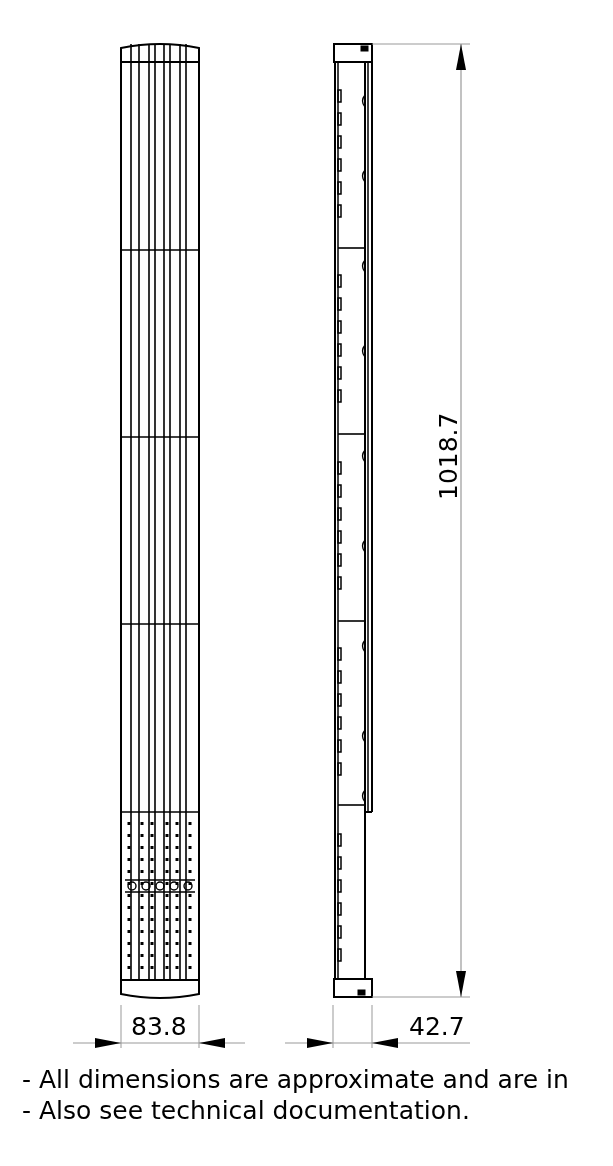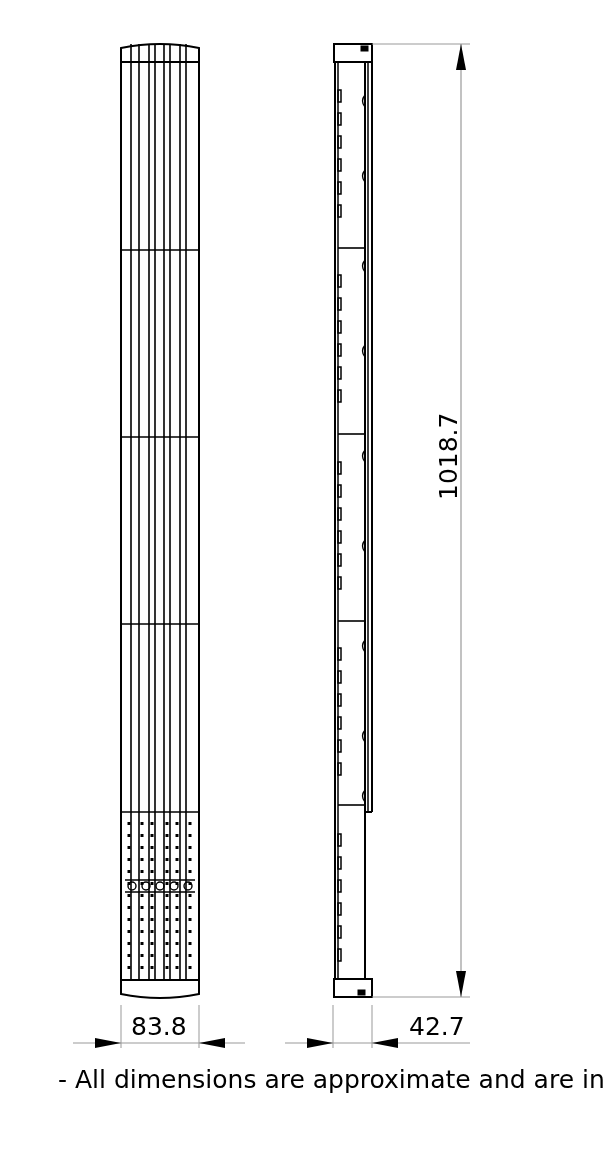--- a/index.html
+++ b/index.html
@@ -1,20 +1,20 @@
 <!DOCTYPE html>
 <html><head>
 <meta charset="utf-8">
 <style>
   html, body { margin: 0; padding: 0; background: #ffffff; }
   body { width: 613px; height: 1166px; position: relative; overflow: hidden;
          font-family: "DejaVu Sans", sans-serif; color: #000; }
   #drawing { position: absolute; left: 0; top: 0; }
   .notes { position: absolute; left: 22px; top: 1064px; font-size: 25px; line-height: 31px;
-           white-space: nowrap; margin-left: 36px; }
+           white-space: nowrap; }
   .dim-text { font-family: "DejaVu Sans", sans-serif; font-size: 25px; fill: #000; }
 </style>
 </head>
 <body>
 
 <svg id="drawing" width="613" height="1166" viewBox="0 0 613 1166" xmlns="http://www.w3.org/2000/svg">
 
   <g stroke="#000" fill="none">
 
     <path d="M121 48 Q160 40 199 48 L199 62 L121 62 Z" stroke-width="2"></path>
@@ -145,13 +145,14 @@
     <line x1="372" y1="1005" x2="372" y2="1048" stroke="#999" stroke-width="1"></line>
     <line x1="285" y1="1043" x2="470" y2="1043" stroke="#999" stroke-width="1"></line>
     <polygon points="333,1043 307,1038 307,1048" fill="#000"></polygon>
     <polygon points="372,1043 398,1038 398,1048" fill="#000"></polygon>
     <text class="dim-text" x="409" y="1035">42.7</text>
   </g>
 </svg>
 
 <div class="notes">
   <div>- All dimensions are approximate and are in</div>
+  <div>- Also see technical documentation.</div>
 </div>
 
 </body></html>

